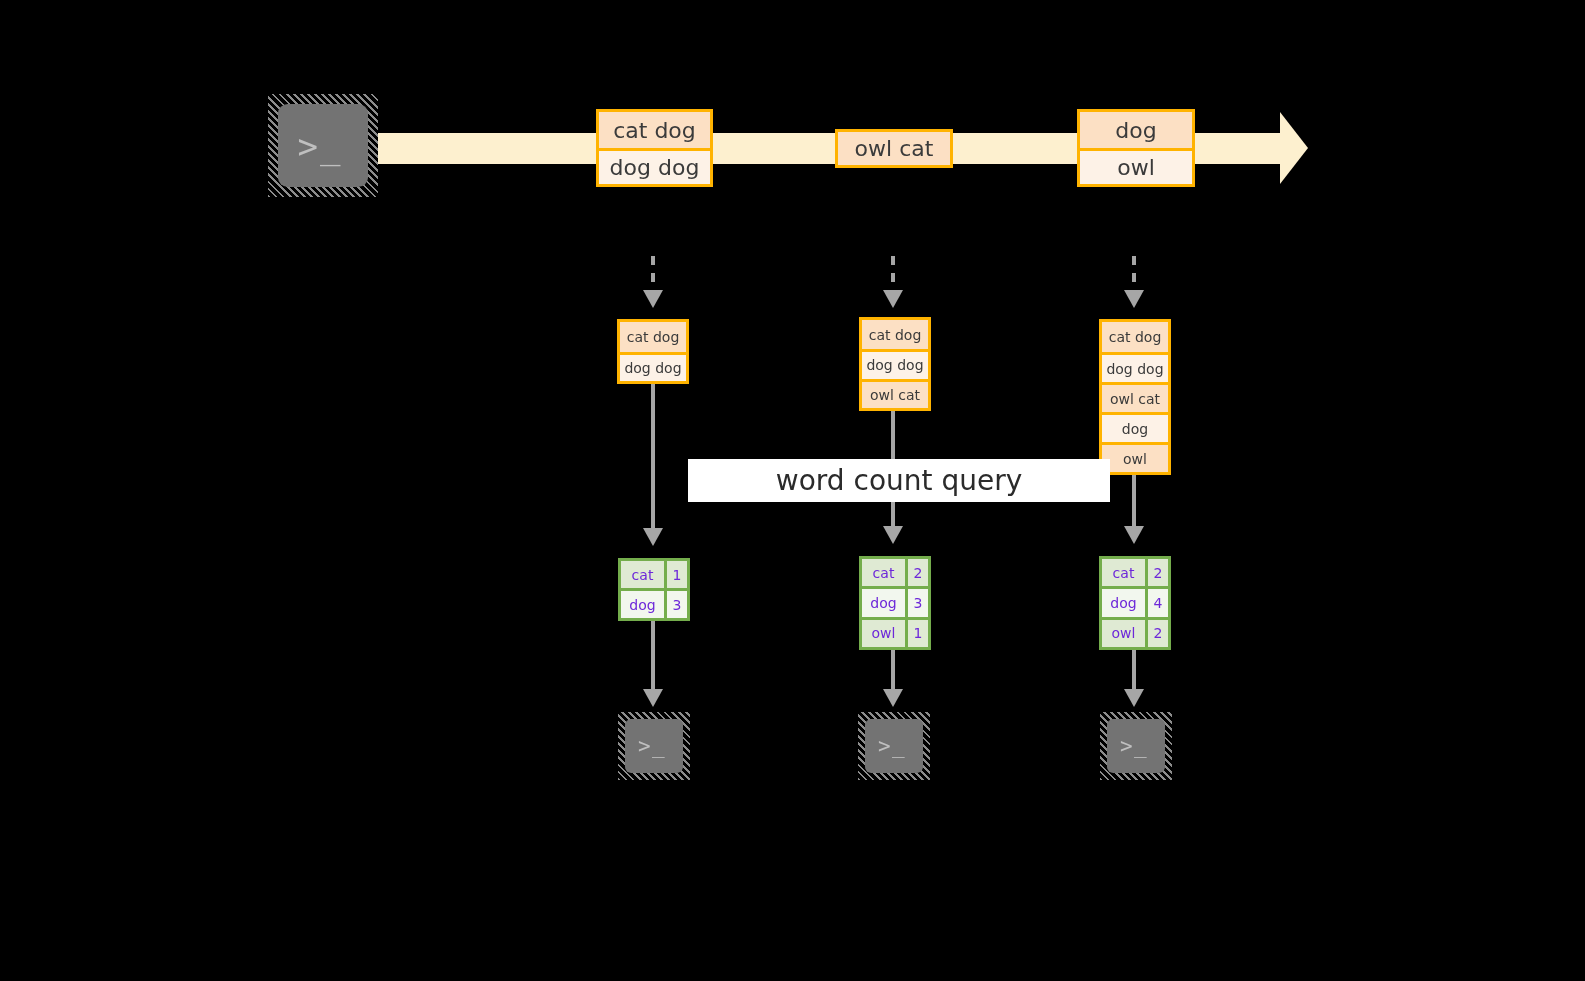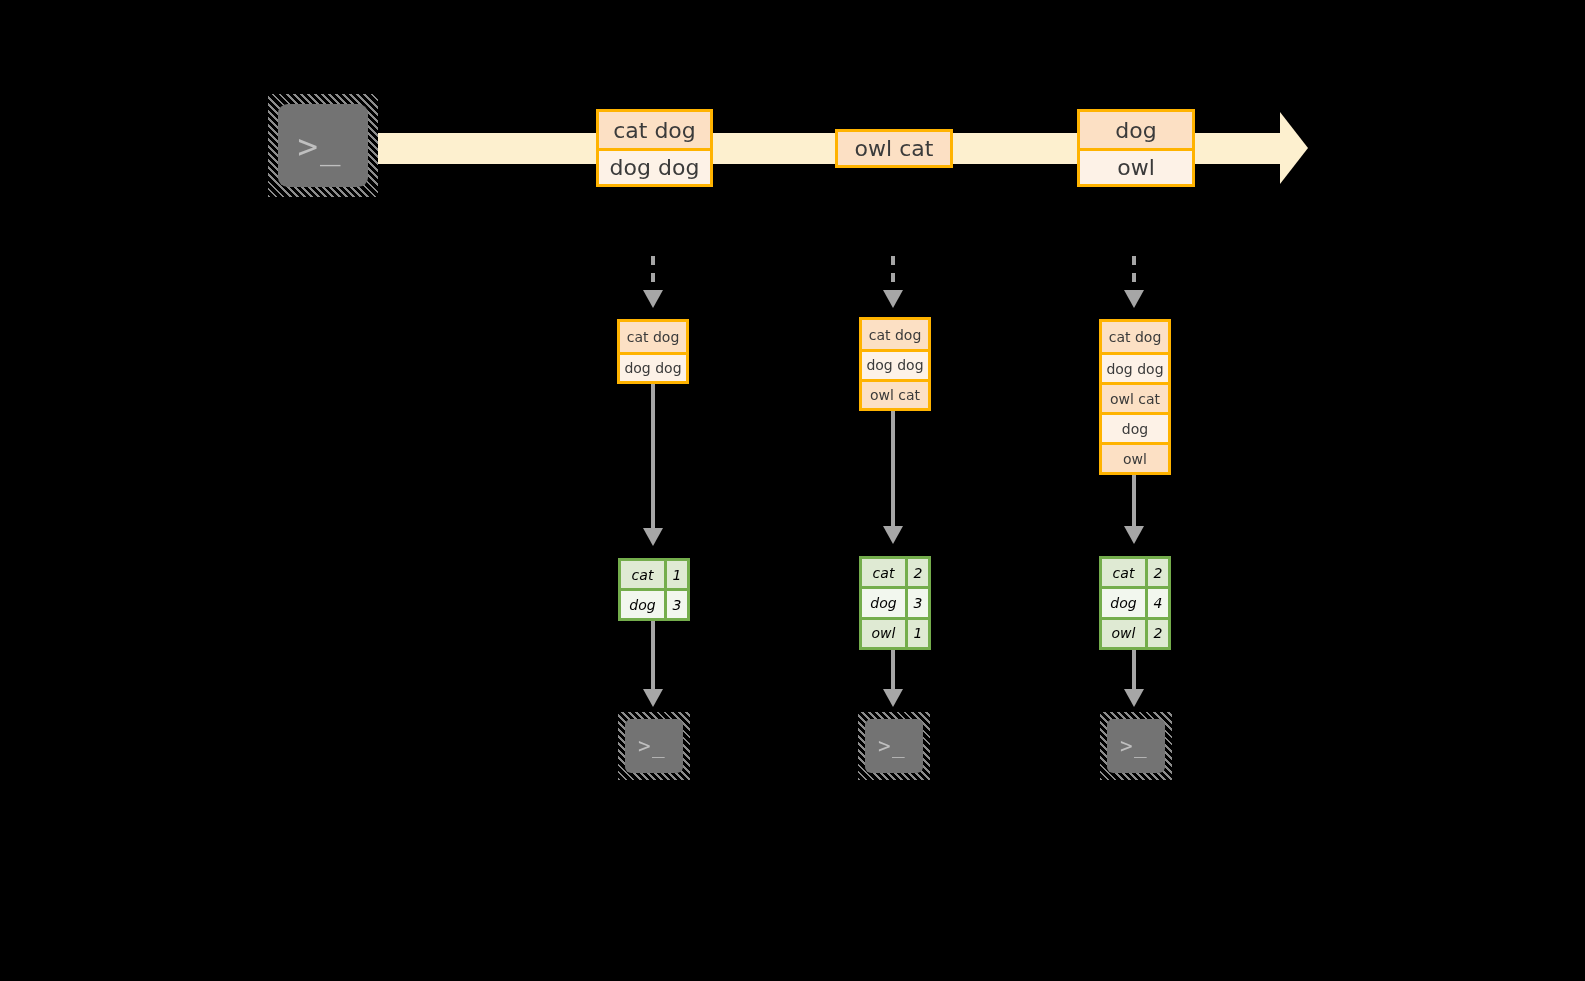--- a/index.html
+++ b/index.html
@@ -97,23 +97,22 @@
     box-sizing: border-box;
   }
   .res-row + .res-row { border-top: 3px solid #74ad4c; }
   .res-row.shade-a .res-cell { background: #dfead3; }
   .res-row.shade-b .res-cell { background: #f2f7ee; }
   .res-cell {
     box-sizing: border-box;
     display: flex;
     align-items: center;
     justify-content: center;
-    color: #000000;
-    white-space: nowrap;
-    font-style: italic;
+    color: #6d28d9;
+    white-space: nowrap;
   }
   .res-cell.word { border-right: 3px solid #74ad4c; }
 
   
   .glink {
     position: absolute;
     background: #a6a6a6;
   }
   .glink.dashed {
     background: none;
@@ -261,14 +260,17 @@
   </div>
 
   <div class="glink" style="left:1132px; top:650px; width:4px; height:43px;"></div>
   <div class="ghead" style="left:1124px; top:689px; border-width:18px 10px 0 10px;"></div>
 
   <div class="terminal" style="left:1100px; top:712px; width:72px; height:68px;">
     <div class="body" style="left:7px; top:7px; right:7px; bottom:7px;"></div>
     <div class="prompt" style="font-size:21px; margin-left:-4px;">&gt;_</div>
   </div>
 
+  <div class="wc-banner" style="left:688px; top:459px; width:422px; height:43px; font-size:28px;">
+    <span>word count query</span>
+  </div>
 
 </div>
 
 </body></html>

